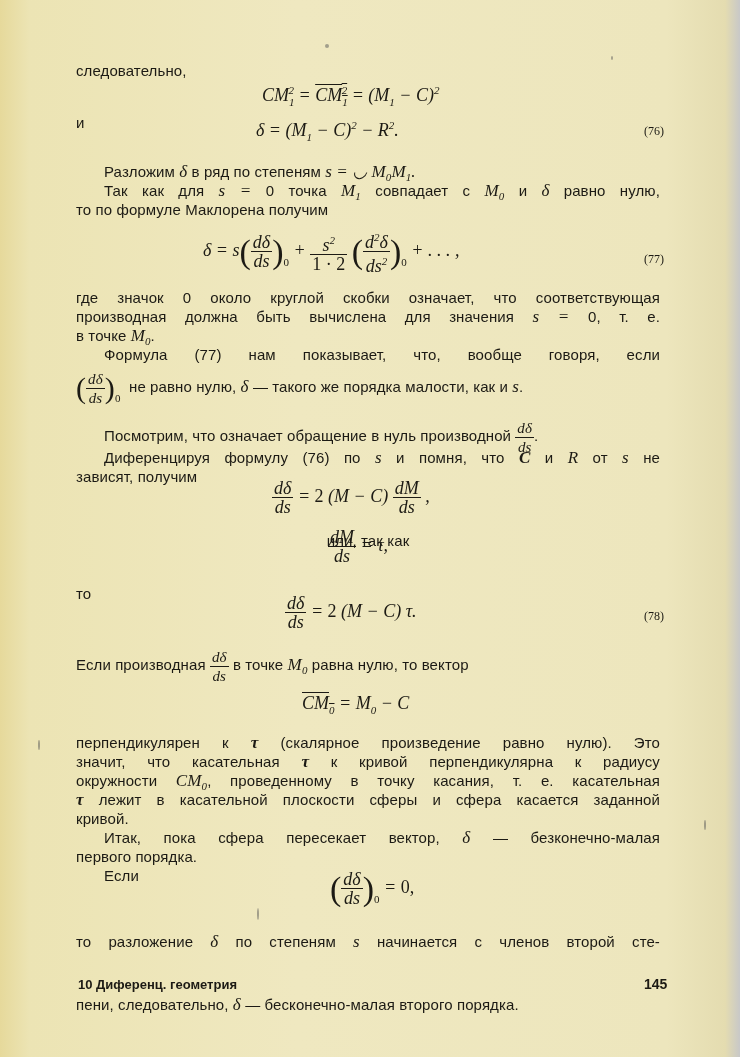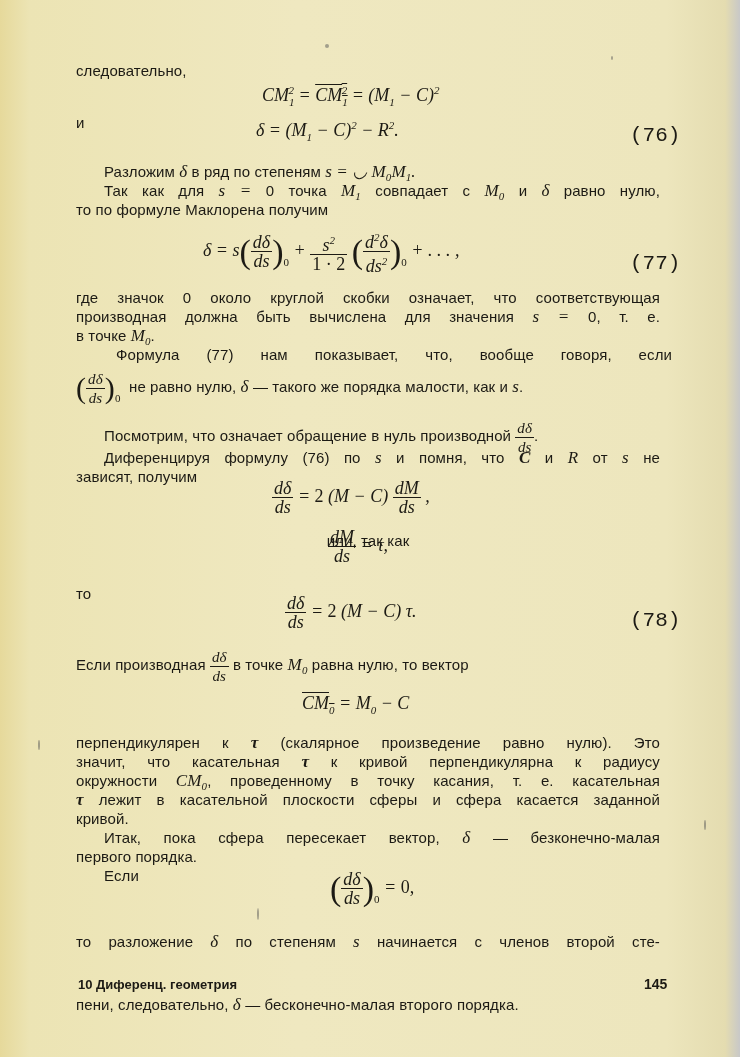--- a/index.html
+++ b/index.html
@@ -17,22 +17,22 @@
   }
   .justify { text-align: justify; text-align-last: justify; }
   .indent { left: 104px; width: 556px; }
   .math { font-family: "Liberation Serif", serif; font-style: italic; font-size: 17px; }
   .bold { font-weight: bold; }
   .eq {
     position: absolute; font-family: "Liberation Serif", serif; font-style: italic;
     font-size: 18px; white-space: nowrap; line-height: 20px;
   }
   .eqnum {
-    position: absolute; left: 630px; font-family: Liberation Mono, monospace;
-    font-size: 21px; font-style: normal;
+    position: absolute; left: 644px; font-family: Liberation Serif, serif;
+    font-size: 12px; font-style: normal;
   }
   .frac { display: inline-block; vertical-align: middle; text-align: center; line-height: 18px; }
   .frac .num { display: block; border-bottom: 1.2px solid #1c1a14; padding: 0 2px; font-family: Liberation Serif, serif; }
   .frac .den { display: block; padding: 0 2px; }
   .paren { font-size: 34px; font-style: normal; vertical-align: middle; font-family: "Liberation Serif", serif; font-weight: lighter; }
   .sub0 { font-size: 11px; vertical-align: -10px; font-style: normal; }
   sub { font-size: 11px; }
   sup { font-size: 11px; }
   .ovl { text-decoration: overline; }
   .footer-left { position: absolute; left: 78px; top: 977px; font-size: 13px; font-weight: bold; }
@@ -96,21 +96,21 @@
   </div>
   <div class="line justify" style="top:308px;">
     <span>производная должна быть вычислена для значения</span>
     <span><span class="math">s = </span>0<span>, т. е.</span></span>
   </div>
   <div class="line" style="top:327px;">
     <span>в точке</span>
     <span class="math">M<sub>0</sub></span>.
   </div>
 
-  <div class="line indent justify" style="top:346px;margin-left:12px;">
+  <div class="line indent justify" style="top:346px;">
     <span>Формула (77) нам показывает, что, вообще говоря, если</span>
   </div>
 
   <div class="line" style="top:365px; height:44px; line-height:44px;">
     <span class="math"><span class="paren" style="font-size:30px">(</span><span class="frac" style="font-size:15px"><span class="num">dδ</span><span class="den">ds</span></span><span class="paren" style="font-size:30px">)</span><span class="sub0">0</span></span>
     &nbsp;<span>не равно нулю,</span>
     <span class="math">δ</span>
     <span>— такого же порядка малости, как и</span>
     <span class="math">s</span>.
   </div>

